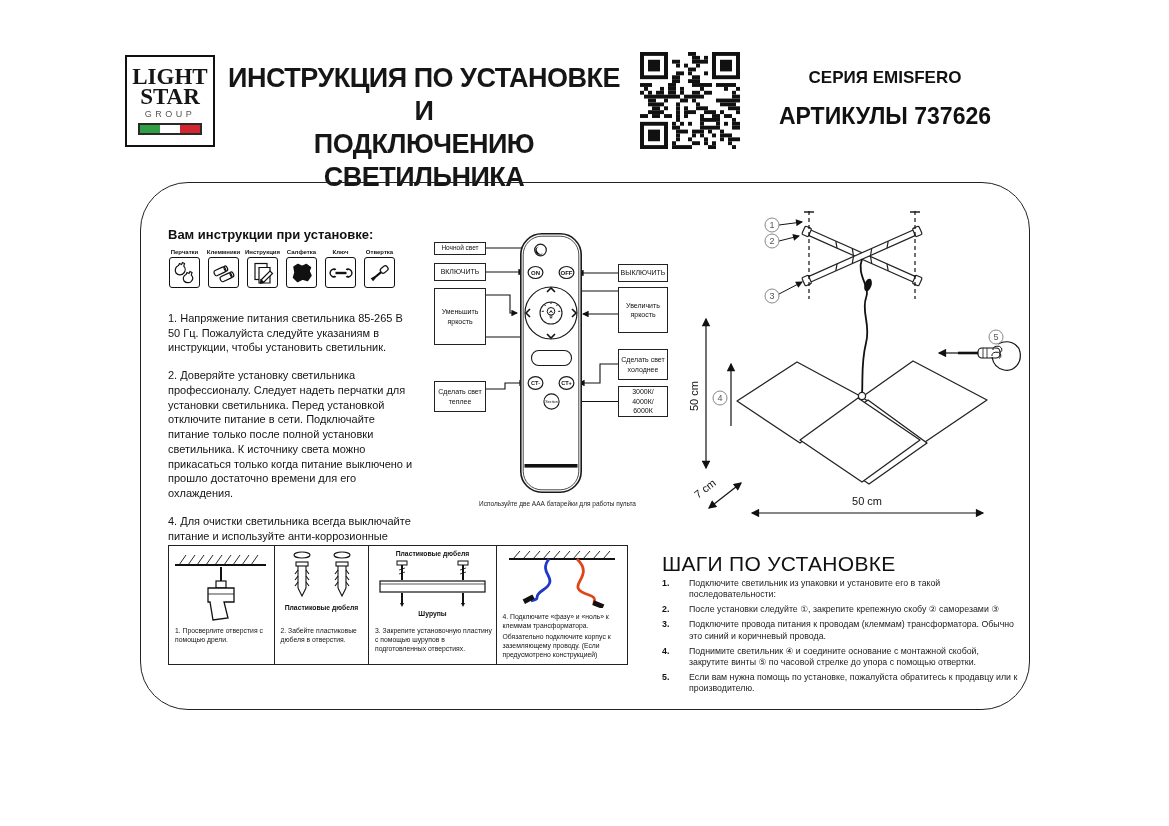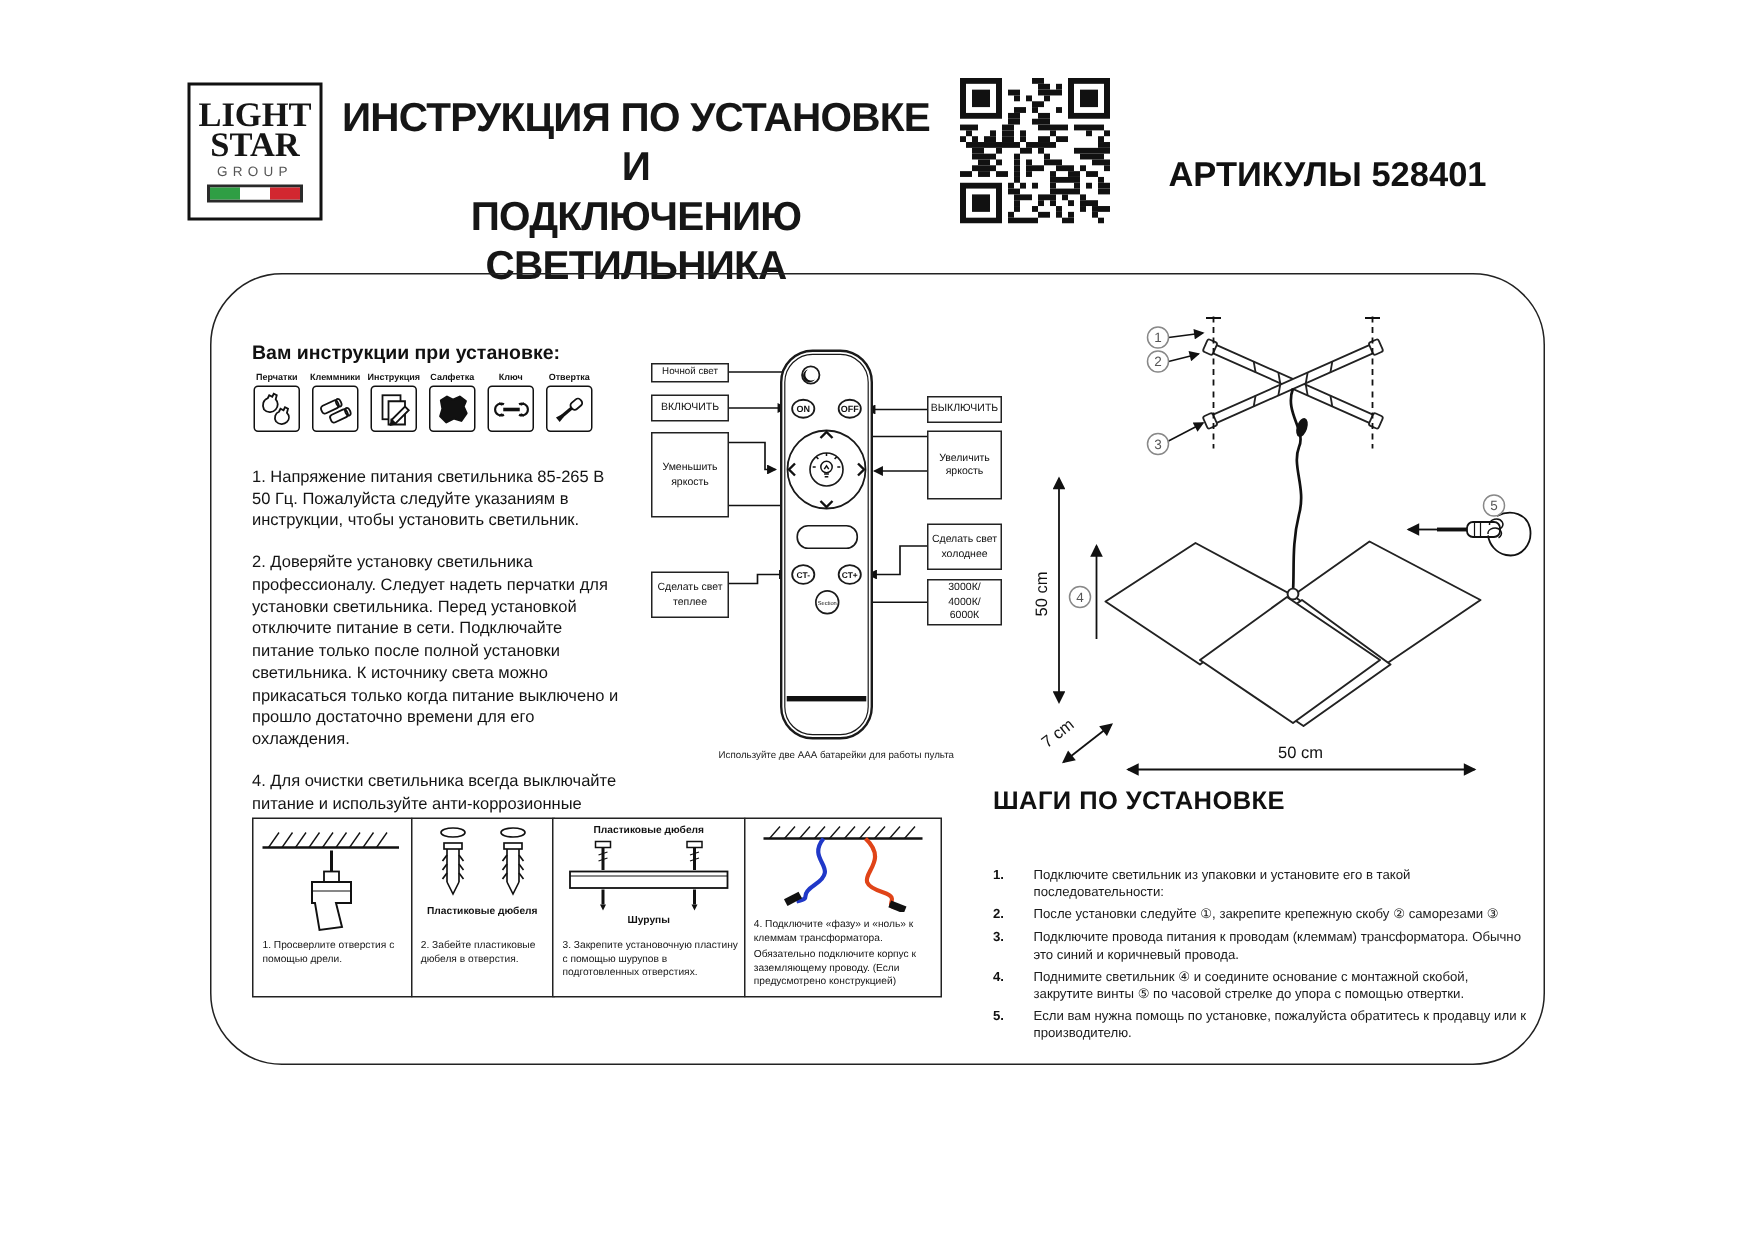--- a/index.html
+++ b/index.html
@@ -41,21 +41,21 @@
 
   
   .panels-row{left:168px;top:545px;display:flex;}
   .panel{border:1.5px solid #222;margin-left:-1.5px;height:120px;box-sizing:border-box;
          position:relative;background:#fff;}
   .panel:first-child{margin-left:0;}
   .panel-caption{position:absolute;left:6px;right:4px;font-size:6.8px;line-height:1.35;color:#141414;}
   .panel-label{position:absolute;left:0;right:0;text-align:center;font-size:6.8px;font-weight:bold;}
 
   
-  .steps-heading{left:662px;top:524px;width:360px;font-size:17px;font-weight:700;letter-spacing:0.3px;}
+  .steps-heading{left:662px;top:552px;width:360px;font-size:21px;font-weight:400;letter-spacing:0.3px;}
   .steps-list{left:662px;top:578px;width:356px;}
   .step-item{display:flex;margin-bottom:3.5px;}
   .step-num{width:27px;flex:none;font-weight:bold;font-size:8.8px;line-height:1.3;}
   .step-text{font-size:8.8px;line-height:1.3;color:#1a1a1a;}
 
   .footer-url{left:0;top:750px;width:1169px;text-align:center;font-weight:bold;font-size:21px;color:#151515;}
 
   svg text{font-family:"Liberation Sans",sans-serif;}
 </style>
 </head>
@@ -283,21 +283,22 @@
       <rect x="1" y="1" width="5" height="5" fill="#fff"></rect>
       <rect x="2" y="2" width="3" height="3" fill="#111"></rect>
       <rect x="18" y="0" width="7" height="7" fill="#111"></rect>
       <rect x="19" y="1" width="5" height="5" fill="#fff"></rect>
       <rect x="20" y="2" width="3" height="3" fill="#111"></rect>
       <rect x="0" y="18" width="7" height="7" fill="#111"></rect>
       <rect x="1" y="19" width="5" height="5" fill="#fff"></rect>
       <rect x="2" y="20" width="3" height="3" fill="#111"></rect>
     </svg>
 
-  <div class="abs articles">АРТИКУЛЫ 528401</div>
+  <div class="abs series">СЕРИЯ EMISFERO</div>
+  <div class="abs articles">АРТИКУЛЫ 737626</div>
 
   <div class="abs main-box"></div>
 
   <div class="abs needed-heading">Вам инструкции при установке:</div>
   <div class="abs tools-row">
     <div class="tool">
       <div class="tool-label">Перчатки</div>
       <div class="tool-box">
         <svg width="26" height="26" viewBox="0 0 26 26" fill="none" stroke="#111" stroke-width="1.2">
           <path d="M4,13 C2.5,10 3.5,6.5 6.5,5.5 L7.5,3.5 L9.5,4.5 L10.5,2.5 L12.5,3.5 L11.8,6.2 C13.6,8 13.6,11 11.8,13 C10,15 6.5,15.8 4,13 Z"></path>

